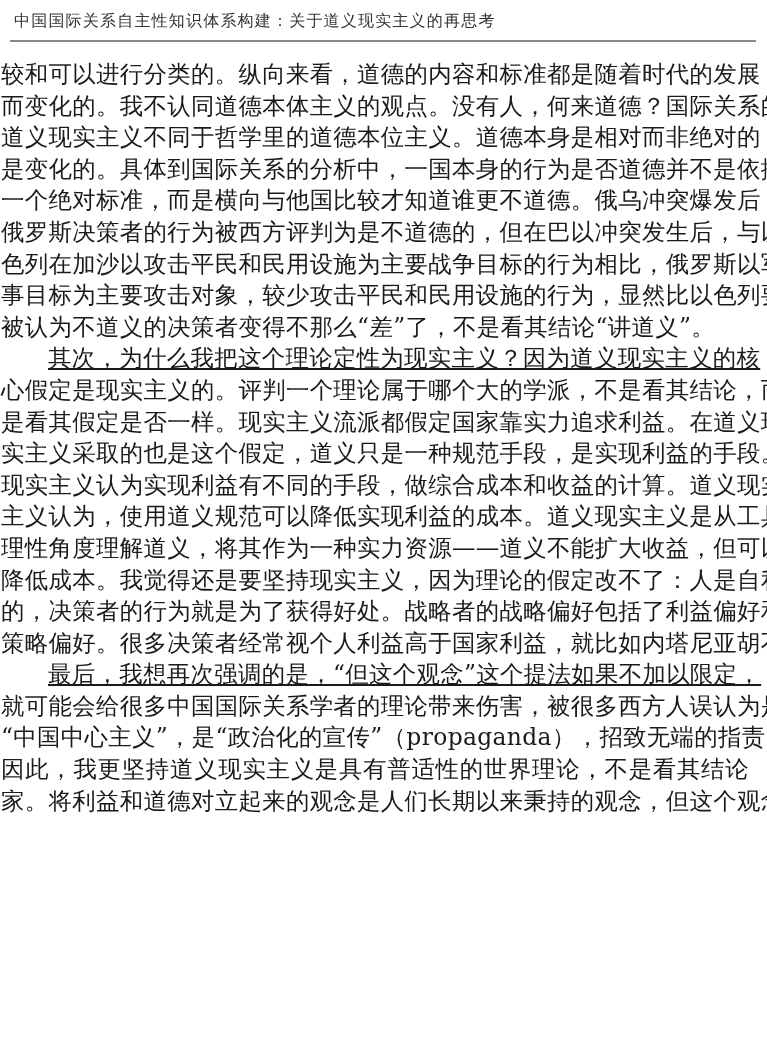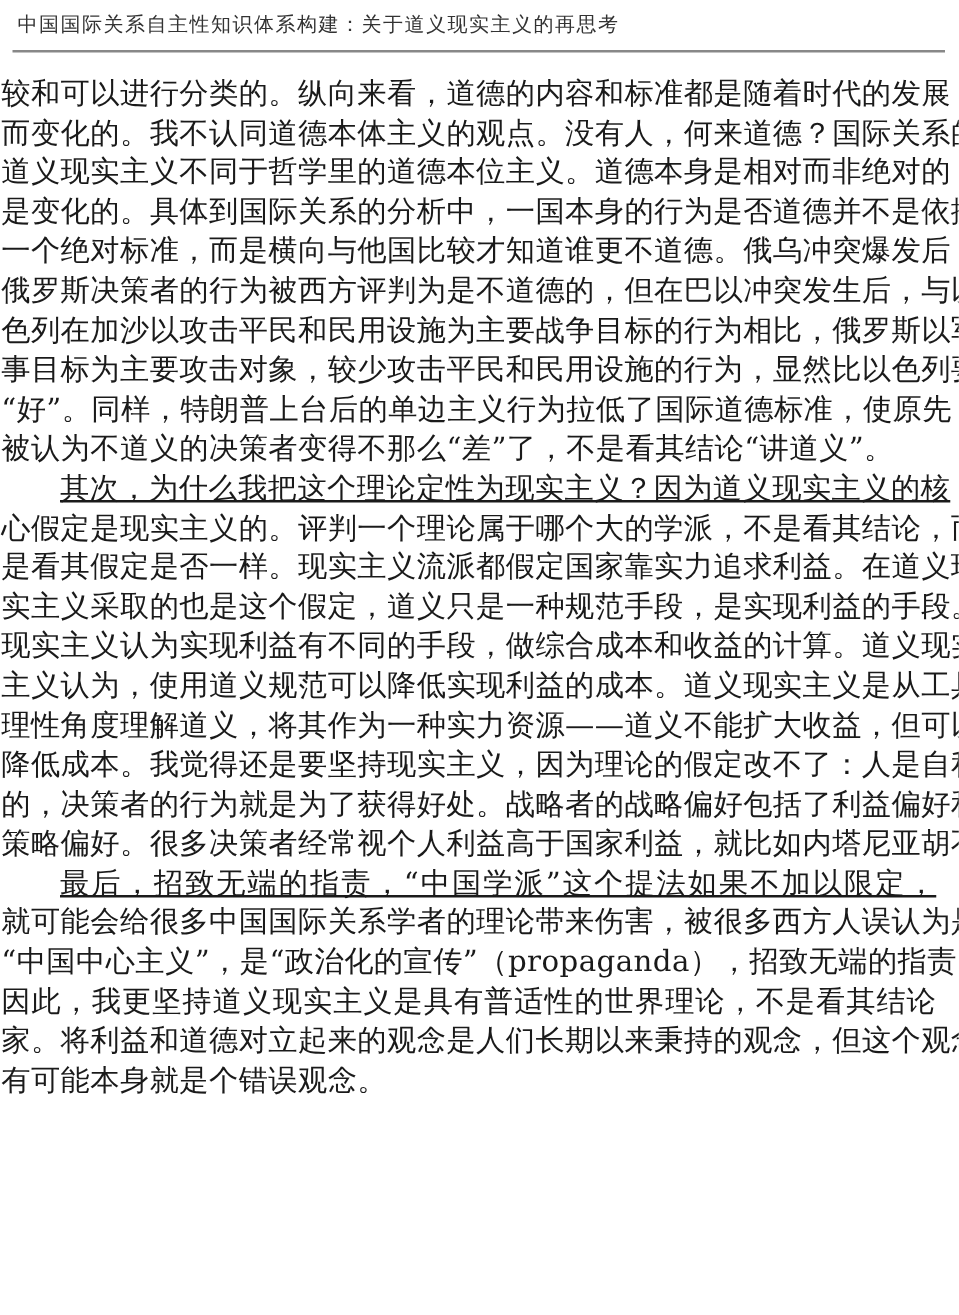--- a/index.html
+++ b/index.html
@@ -22,31 +22,29 @@
 
 <div class="body" id="doc-body">
     <div class="line justify">较和可以进行分类的。纵向来看，道德的内容和标准都是随着时代的发展</div>
     <div class="line justify">而变化的。我不认同道德本体主义的观点。没有人，何来道德？国际关系的</div>
     <div class="line justify">道义现实主义不同于哲学里的道德本位主义。道德本身是相对而非绝对的，</div>
     <div class="line justify">是变化的。具体到国际关系的分析中，一国本身的行为是否道德并不是依据</div>
     <div class="line justify">一个绝对标准，而是横向与他国比较才知道谁更不道德。俄乌冲突爆发后，</div>
     <div class="line justify">俄罗斯决策者的行为被西方评判为是不道德的，但在巴以冲突发生后，与以</div>
     <div class="line justify">色列在加沙以攻击平民和民用设施为主要战争目标的行为相比，俄罗斯以军</div>
     <div class="line justify">事目标为主要攻击对象，较少攻击平民和民用设施的行为，显然比以色列要</div>
-    <div class="line justify">“好”。同样，特朗普上台后的单边主义行为拉低了国际道德标准，使原先</div>
     <div class="line">被认为不道义的决策者变得不那么“差”了，不是看其结论“讲道义”。</div>
     <div class="line indent justify">其次，为什么我把这个理论定性为现实主义？因为道义现实主义的核</div>
     <div class="line justify">心假定是现实主义的。评判一个理论属于哪个大的学派，不是看其结论，而</div>
     <div class="line justify">是看其假定是否一样。现实主义流派都假定国家靠实力追求利益。在道义现</div>
     <div class="line justify">实主义采取的也是这个假定，道义只是一种规范手段，是实现利益的手段。</div>
     <div class="line justify">现实主义认为实现利益有不同的手段，做综合成本和收益的计算。道义现实</div>
     <div class="line justify">主义认为，使用道义规范可以降低实现利益的成本。道义现实主义是从工具</div>
     <div class="line justify">理性角度理解道义，将其作为一种实力资源——道义不能扩大收益，但可以</div>
     <div class="line justify">降低成本。我觉得还是要坚持现实主义，因为理论的假定改不了：人是自私</div>
     <div class="line justify">的，决策者的行为就是为了获得好处。战略者的战略偏好包括了利益偏好和</div>
     <div class="line justify">策略偏好。很多决策者经常视个人利益高于国家利益，就比如内塔尼亚胡不</div>
-    <div class="line indent justify">最后，招致无端的指责，“中国学派”这个提法如果不加以限定，</div>
+    <div class="line indent justify">最后，我想再次强调的是，“但这个观念”这个提法如果不加以限定，</div>
     <div class="line justify">就可能会给很多中国国际关系学者的理论带来伤害，被很多西方人误认为是</div>
     <div class="line justify">“中国中心主义”，是“政治化的宣传”（propaganda），招致无端的指责。</div>
     <div class="line justify">因此，我更坚持道义现实主义是具有普适性的世界理论，不是看其结论</div>
     <div class="line justify">家。将利益和道德对立起来的观念是人们长期以来秉持的观念，但这个观念</div>
-    <div class="line">有可能本身就是个错误观念。</div>
   </div>
 
 </body></html>

